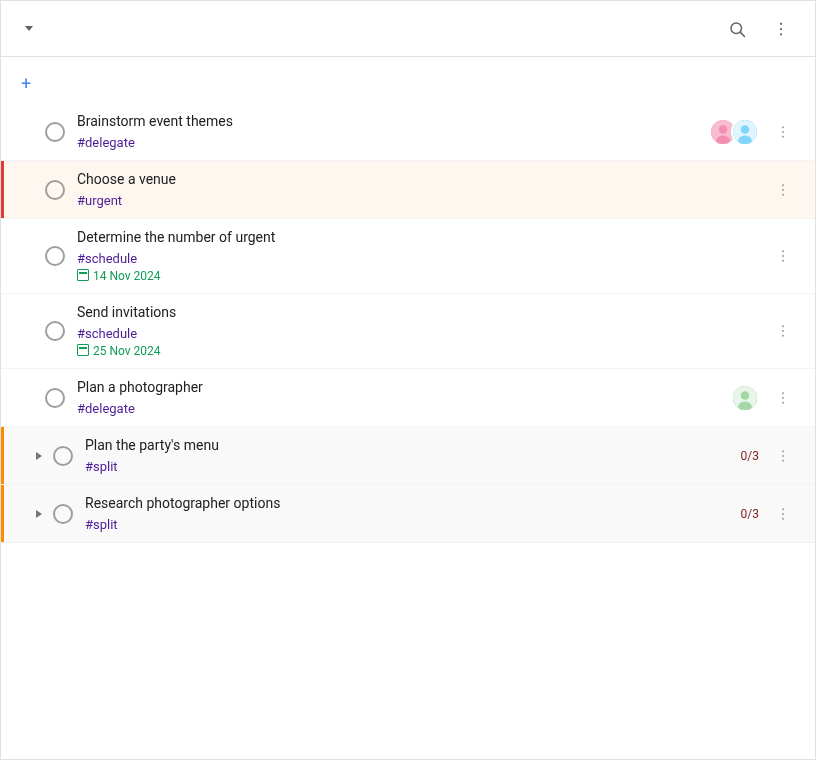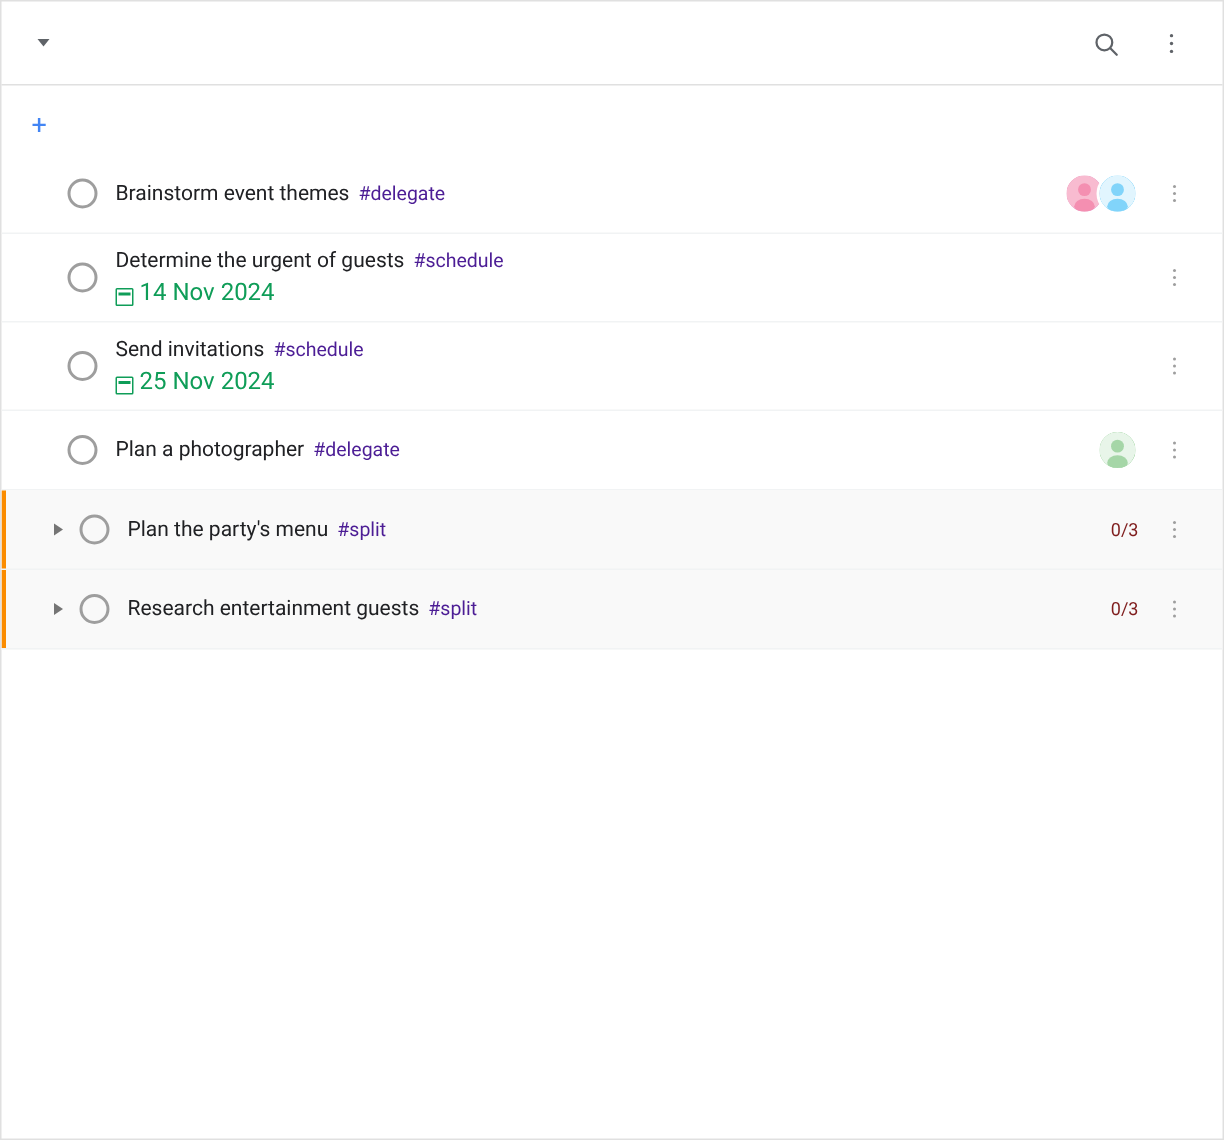--- a/index.html
+++ b/index.html
@@ -162,41 +162,42 @@
     }
 
     .task-content {
       flex: 1;
       display: flex;
       flex-direction: column;
     }
 
     .task-title-line {
       display: flex;
-      align-items: center;
+      align-items: flex-start;
       gap: 6px;
       flex-wrap: wrap;
+      flex-direction: column;
     }
 
     .task-title {
       font-size: 14px;
       color: #202124;
     }
 
     .task-tag {
       font-size: 13px;
       color: #4c1d95;
     }
 
     .task-date {
       display: flex;
-      align-items: flex-end;
+      align-items: flex-start;
       gap: 4px;
       margin-top: 3px;
-      font-size: 16px;
+      font-size: 12px;
       color: #0f9d58;
     }
 
     .cal-icon {
       display: inline-block;
       width: 12px;
       height: 12px;
       border: 1.5px solid #0f9d58;
       border-radius: 1px;
       position: relative;
@@ -349,26 +350,46 @@
             </div>
             <button class="more-btn">
               <svg width="16" height="16" viewBox="0 0 24 24" fill="#9e9e9e">
     <circle cx="12" cy="5" r="1.5"></circle>
     <circle cx="12" cy="12" r="1.5"></circle>
     <circle cx="12" cy="19" r="1.5"></circle>
   </svg>
             </button>
           </div>
         </div>
+        <div class="task-row highlighted">
+          <div class="left-accent"></div>
+          <div style="width: 24px; flex-shrink: 0;"></div>
+          <div class="task-checkbox"></div>
+          <div class="task-content">
+            <div class="task-title-line">
+              <span class="task-title">Choose a venue</span>
+              <span class="task-tag">#urgent</span>
+            </div>
+          </div>
+          <div class="task-right">
+            <button class="more-btn">
+              <svg width="16" height="16" viewBox="0 0 24 24" fill="#9e9e9e">
+    <circle cx="12" cy="5" r="1.5"></circle>
+    <circle cx="12" cy="12" r="1.5"></circle>
+    <circle cx="12" cy="19" r="1.5"></circle>
+  </svg>
+            </button>
+          </div>
+        </div>
         <div class="task-row">
           <div style="width: 24px; flex-shrink: 0;"></div>
           <div class="task-checkbox"></div>
           <div class="task-content">
             <div class="task-title-line">
-              <span class="task-title">Determine the urgent of guests</span>
+              <span class="task-title">Determine the number of urgent</span>
               <span class="task-tag">#schedule</span>
             </div>
             <div class="task-date">
               <span class="cal-icon"></span>
               <span>14 Nov 2024</span>
             </div>
           </div>
           <div class="task-right">
             <button class="more-btn">
               <svg width="16" height="16" viewBox="0 0 24 24" fill="#9e9e9e">
@@ -454,21 +475,21 @@
           </div>
         </div>
         <div class="task-row parent-row">
           <div class="orange-accent"></div>
           <div class="expand-btn">
             <div class="expand-arrow"></div>
           </div>
           <div class="task-checkbox"></div>
           <div class="task-content">
             <div class="task-title-line">
-              <span class="task-title">Research entertainment guests</span>
+              <span class="task-title">Research photographer options</span>
               <span class="task-tag">#split</span>
             </div>
           </div>
           <div class="task-right">
             <span class="task-count">0/3</span>
             <button class="more-btn">
               <svg width="16" height="16" viewBox="0 0 24 24" fill="#9e9e9e">
     <circle cx="12" cy="5" r="1.5"></circle>
     <circle cx="12" cy="12" r="1.5"></circle>
     <circle cx="12" cy="19" r="1.5"></circle>

